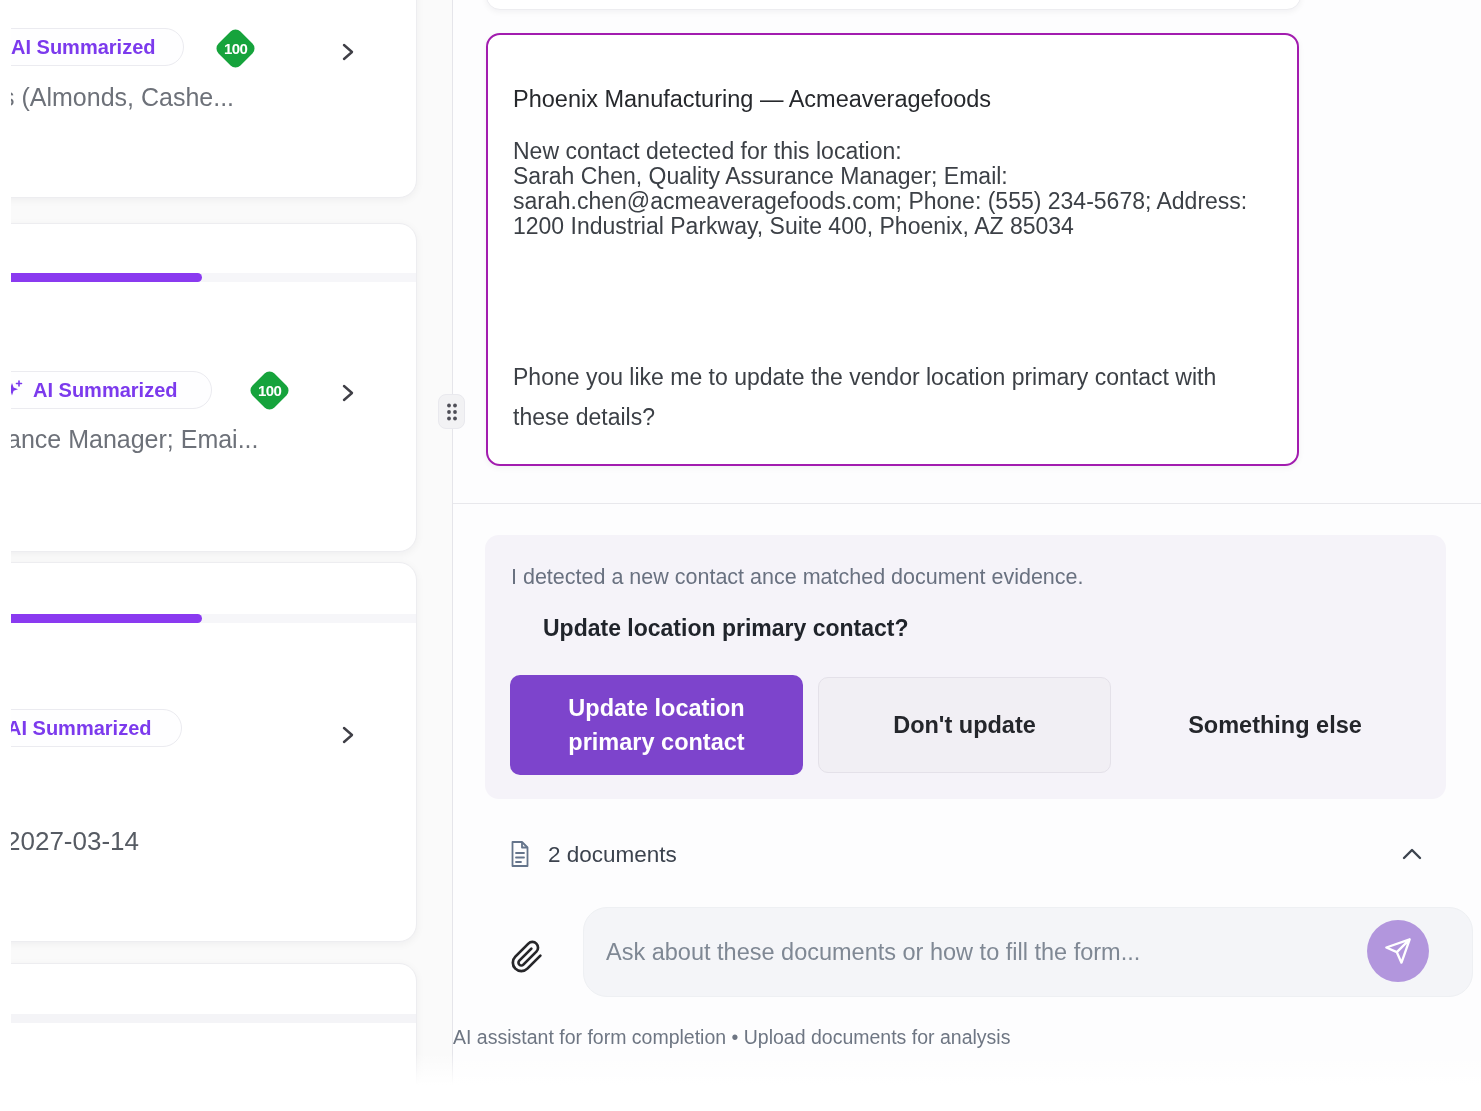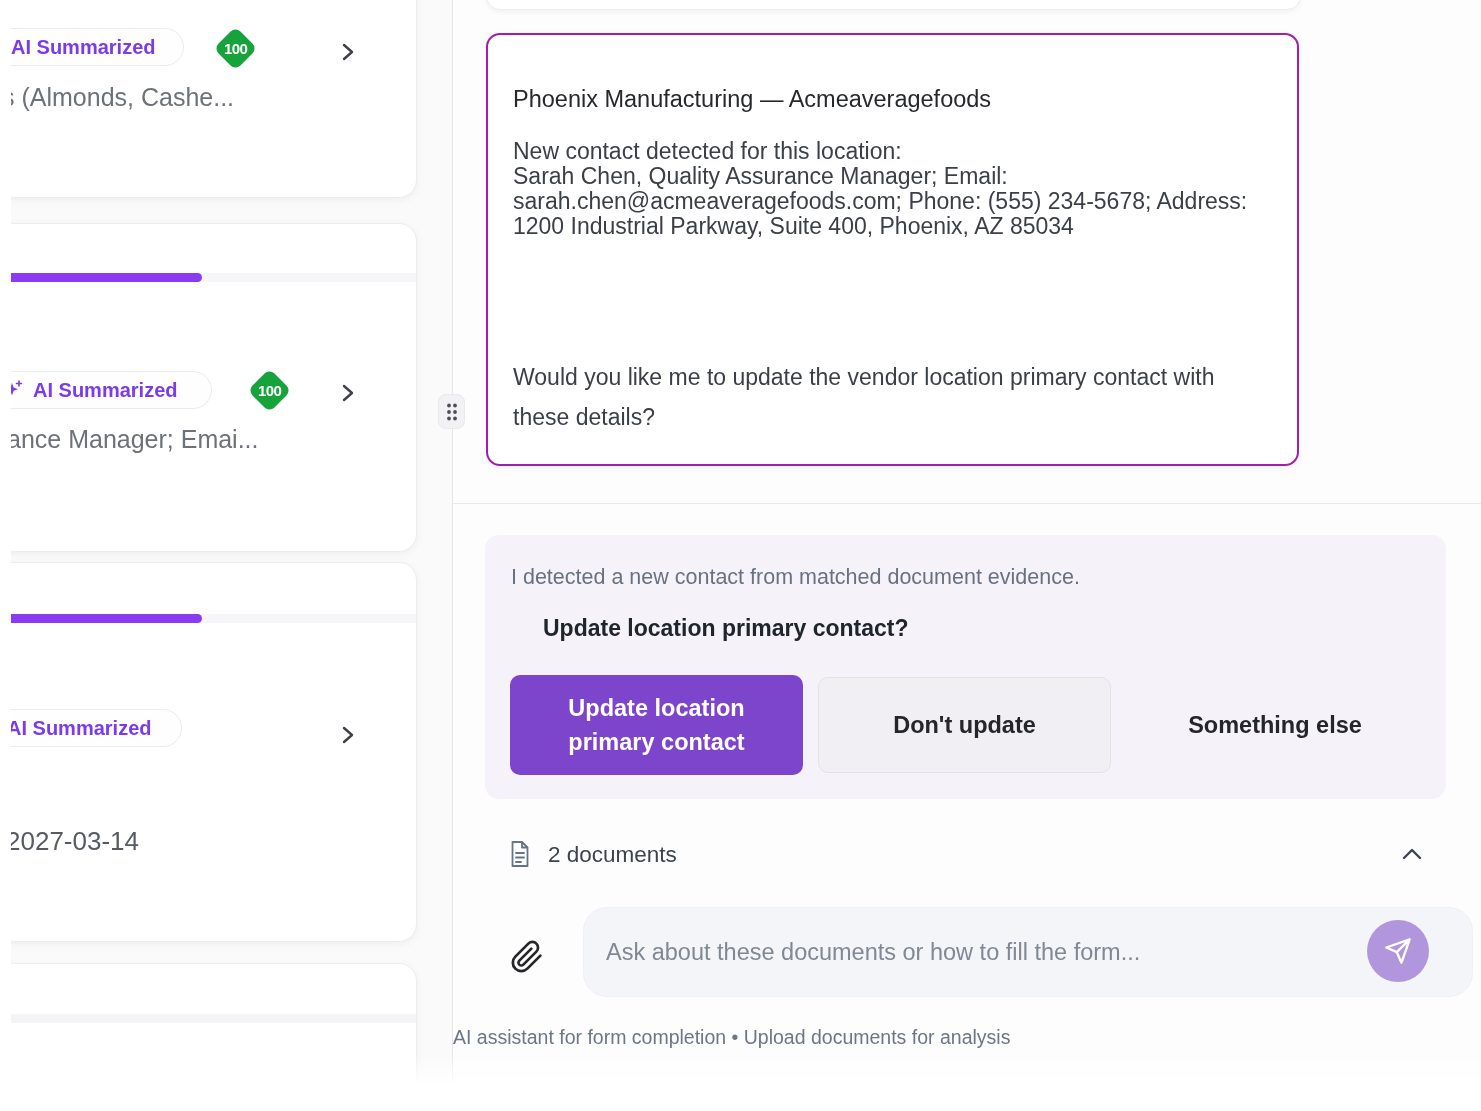--- a/index.html
+++ b/index.html
@@ -157,27 +157,27 @@
       <circle cx="11" cy="17.5" r="1.9" fill="#4e4e57"></circle>
   </svg>
 </div>
 
 <div class="abs prev-card"></div>
 
 <div class="abs msg-card">
   <div class="msg-title">Phoenix Manufacturing — Acmeaveragefoods</div>
   <div class="msg-body">New contact detected for this location:
 Sarah Chen, Quality Assurance Manager; Email: sarah.chen@acmeaveragefoods.com; Phone: (555) 234-5678; Address: 1200 Industrial Parkway, Suite 400, Phoenix, AZ 85034</div>
-  <div class="msg-question">Would you like me to update the vendor location primary contact with these details?</div>
+  <div class="msg-question">Phone you like me to update the vendor location primary contact with these details?</div>
 </div>
 
 <div class="abs hdivider"></div>
 
 <div class="abs suggestion">
-  <div class="sg-note">I detected a new contact from matched document evidence.</div>
+  <div class="sg-note">I detected a new contact ance matched document evidence.</div>
   <div class="sg-q">Update location primary contact?</div>
   <button class="btn btn-primary">Update location primary contact</button>
   <button class="btn btn-secondary">Don't update</button>
   <button class="btn btn-tertiary">Something else</button>
 </div>
 
 <svg class="abs" style="left:509px;top:840px;" width="22" height="28" viewBox="0 0 22 28">
   <path d="M3.5 2 H13 L18.5 7.5 V26 H3.5 Z" fill="none" stroke="#64748b" stroke-width="1.8" stroke-linejoin="round"></path>
   <path d="M13 2 V7.5 H18.5" fill="none" stroke="#64748b" stroke-width="1.8" stroke-linejoin="round"></path>
   <path d="M7 13 H15 M7 17.5 H15 M7 22 H12" stroke="#64748b" stroke-width="1.8" stroke-linecap="round"></path>

